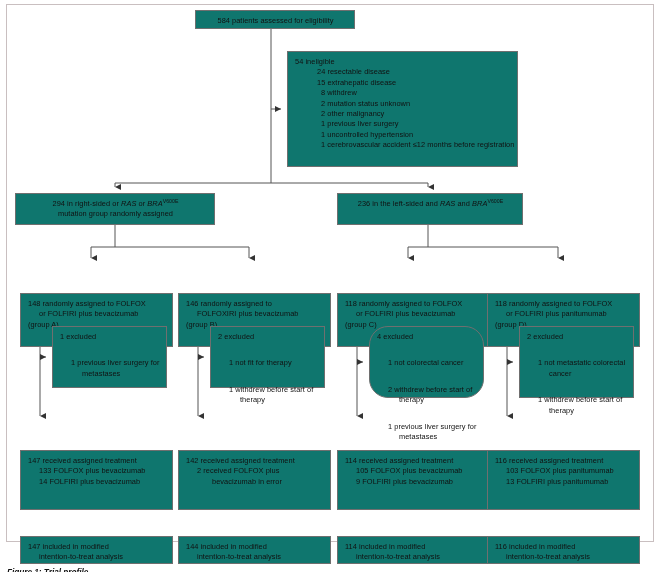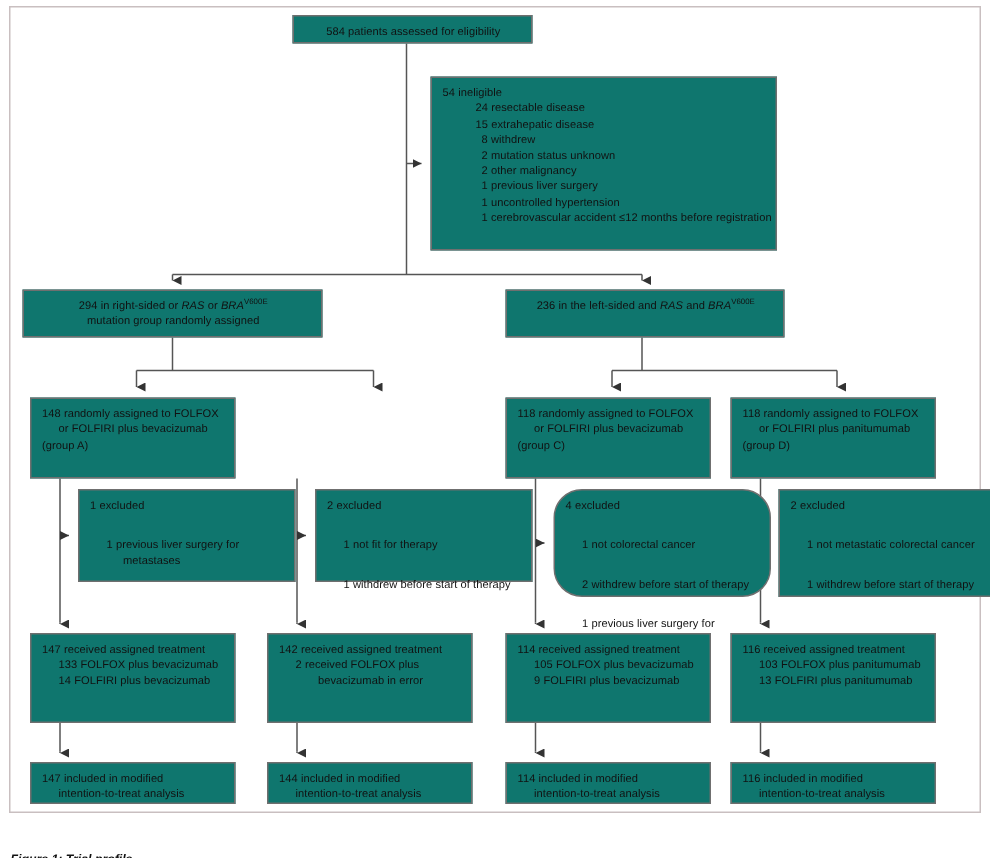--- a/index.html
+++ b/index.html
@@ -67,28 +67,28 @@
   i.gene { font-style: italic; }
   sup { font-size: 5.2px; vertical-align: super; line-height: 0; }
 
   
   #box-assessed { left: 195px; top: 10px; width: 160px; height: 19px; padding-top: 5px; text-align: center; }
   #box-ineligible { left: 287px; top: 51px; width: 231px; height: 116px; }
 
   #box-rand-right { left: 15px; top: 193px; width: 200px; height: 32px; text-align: center; padding-top: 5px; }
   #box-rand-left  { left: 337px; top: 193px; width: 186px; height: 32px; text-align: center; padding-top: 5px; }
 
-  .col-box { width: 137px; }
+  .col-box { width: 153px; margin-top: 28px; }
   .grp-box { height: 54px; }
   #box-grpA { left: 20px;  top: 265px; }
   #box-grpB { left: 178px; top: 265px; }
   #box-grpC { left: 337px; top: 265px; }
   #box-grpD { left: 487px; top: 265px; }
 
-  .exc-box { width: 145px; }
+  .exc-box { width: 115px; }
   #box-excA { left: 52px;  top: 326px; height: 62px; }
   #box-excB { left: 210px; top: 326px; height: 62px; }
   #box-excC { left: 369px; top: 326px; height: 72px; border-radius: 19px; }
   #box-excD { left: 519px; top: 326px; height: 72px; }
 
   .trt-box { height: 60px; }
   #box-trtA { left: 20px;  top: 422px; }
   #box-trtB { left: 178px; top: 422px; }
   #box-trtC { left: 337px; top: 422px; }
   #box-trtD { left: 487px; top: 422px; }
@@ -200,20 +200,25 @@
 
     <div class="box" id="box-rand-left">
       <span class="ln"><span>236 in the left-sided and </span><i class="gene">RAS</i><span> and </span><i class="gene">BRA</i><sup>V600E</sup></span>
     </div>
 
     <div class="box col-box grp-box" id="box-grpA">
       <span class="ln">148 randomly assigned to FOLFOX</span>
       <span class="ln ind1">or FOLFIRI plus bevacizumab</span>
       <span class="ln">(group A)</span>
     </div>
+    <div class="box col-box grp-box" id="box-grpB">
+      <span class="ln">146 randomly assigned to</span>
+      <span class="ln ind1">FOLFOXIRI plus bevacizumab</span>
+      <span class="ln">(group B)</span>
+    </div>
     <div class="box col-box grp-box" id="box-grpC">
       <span class="ln">118 randomly assigned to FOLFOX</span>
       <span class="ln ind1">or FOLFIRI plus bevacizumab</span>
       <span class="ln">(group C)</span>
     </div>
     <div class="box col-box grp-box" id="box-grpD">
       <span class="ln">118 randomly assigned to FOLFOX</span>
       <span class="ln ind1">or FOLFIRI plus panitumumab</span>
       <span class="ln">(group D)</span>
     </div>

